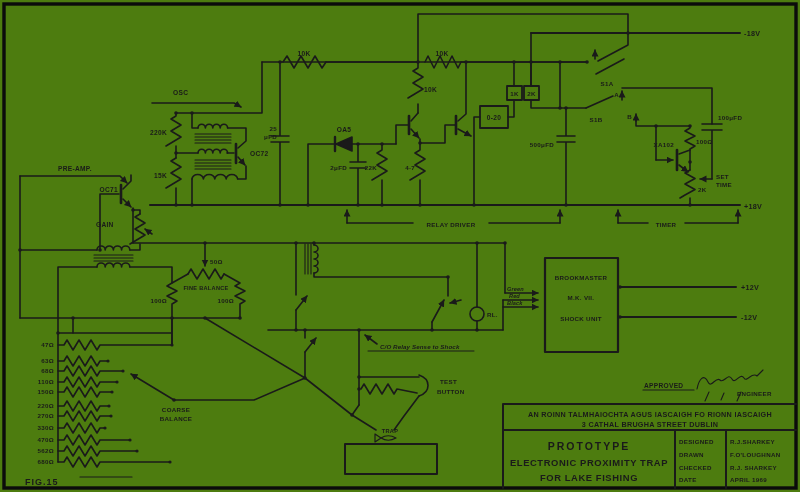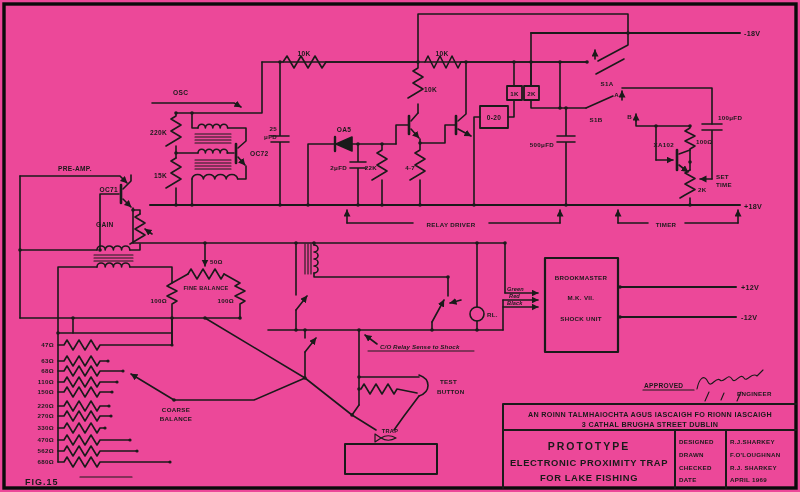--- a/index.html
+++ b/index.html
@@ -1,16 +1,16 @@
 <!DOCTYPE html>
 <html><head>
 <meta charset="utf-8">
 <style>
   html,body{margin:0;padding:0;background:#e8e8e4;}
-  .page{width:800px;height:492px;position:relative;background:#ec4899;overflow:hidden;}
+  .page{width:800px;height:492px;position:relative;background:#4d7c0f;overflow:hidden;}
   svg{position:absolute;left:0;top:0;}
   svg text{font-family:"Liberation Sans","DejaVu Sans",sans-serif;font-weight:700;fill:#1a1a1a;letter-spacing:.3px;}
   .t55{font-size:5.6px}
   .t6{font-size:6.2px}
   .t65{font-size:6.6px}
   .t7{font-size:7.2px}
   .t9{font-size:9px;letter-spacing:1px}
   .t95{font-size:9.4px;letter-spacing:.6px}
   .t10{font-size:10.5px;letter-spacing:2px}
   .mid{text-anchor:middle}

